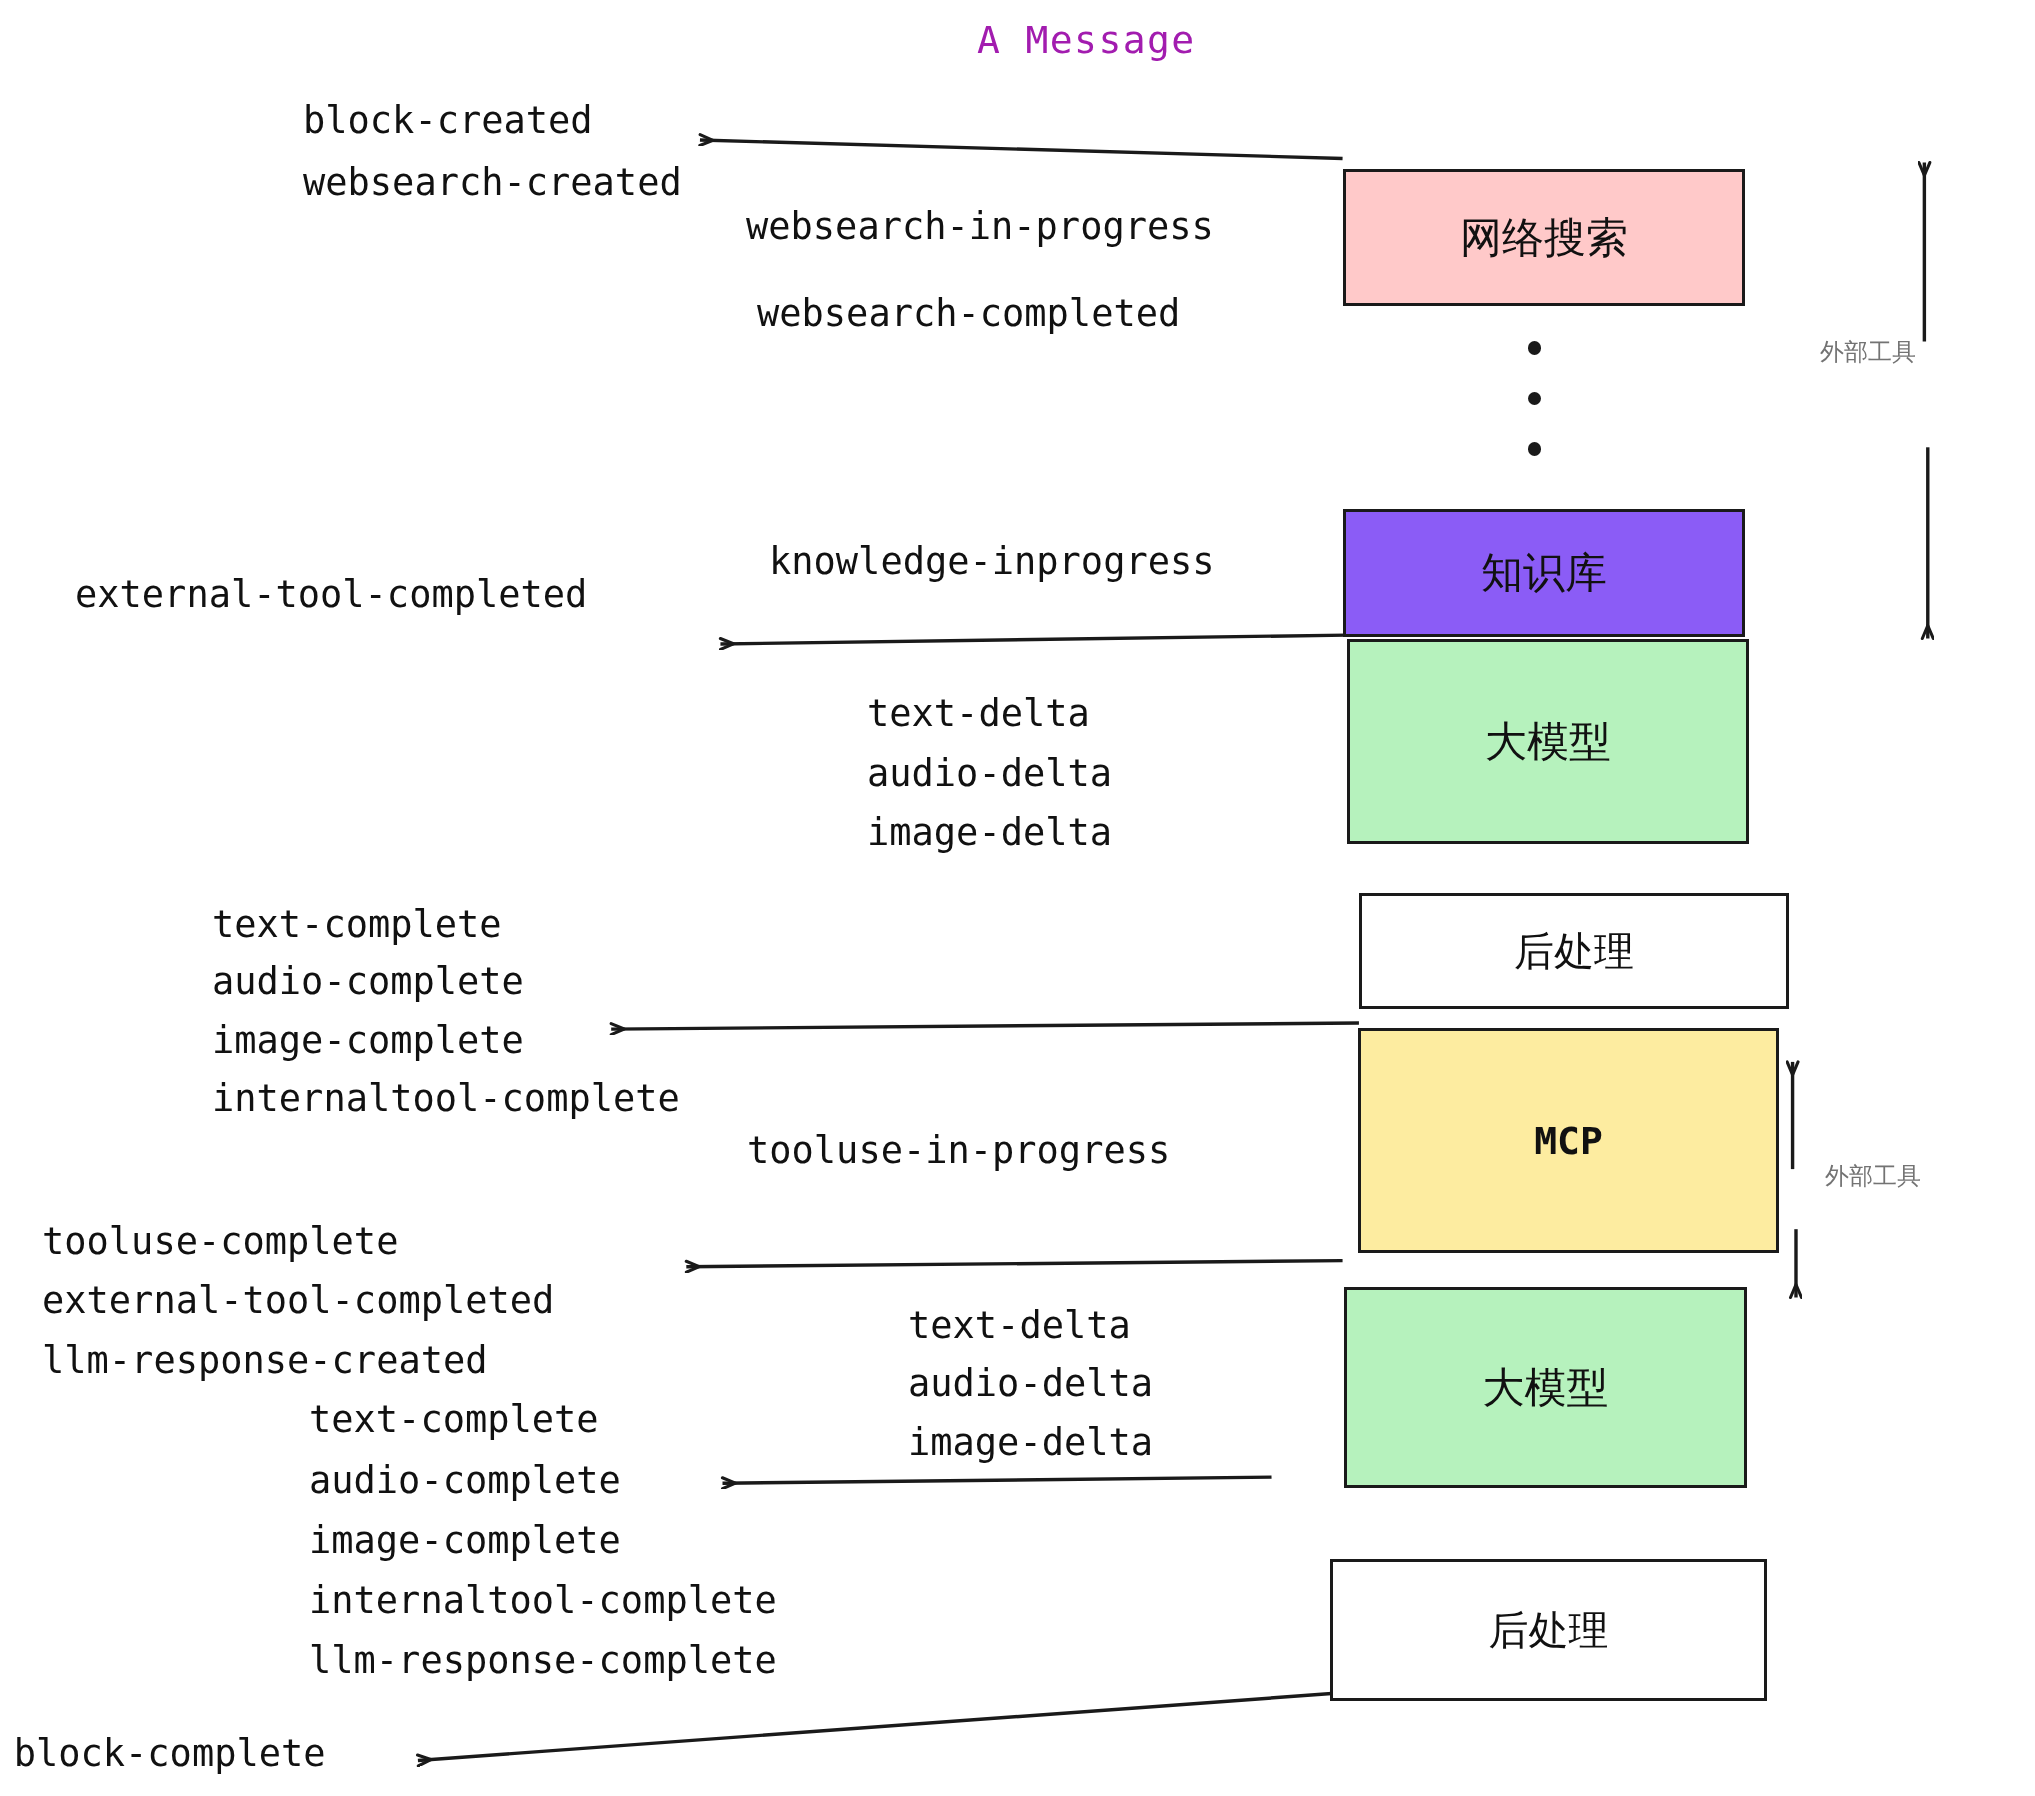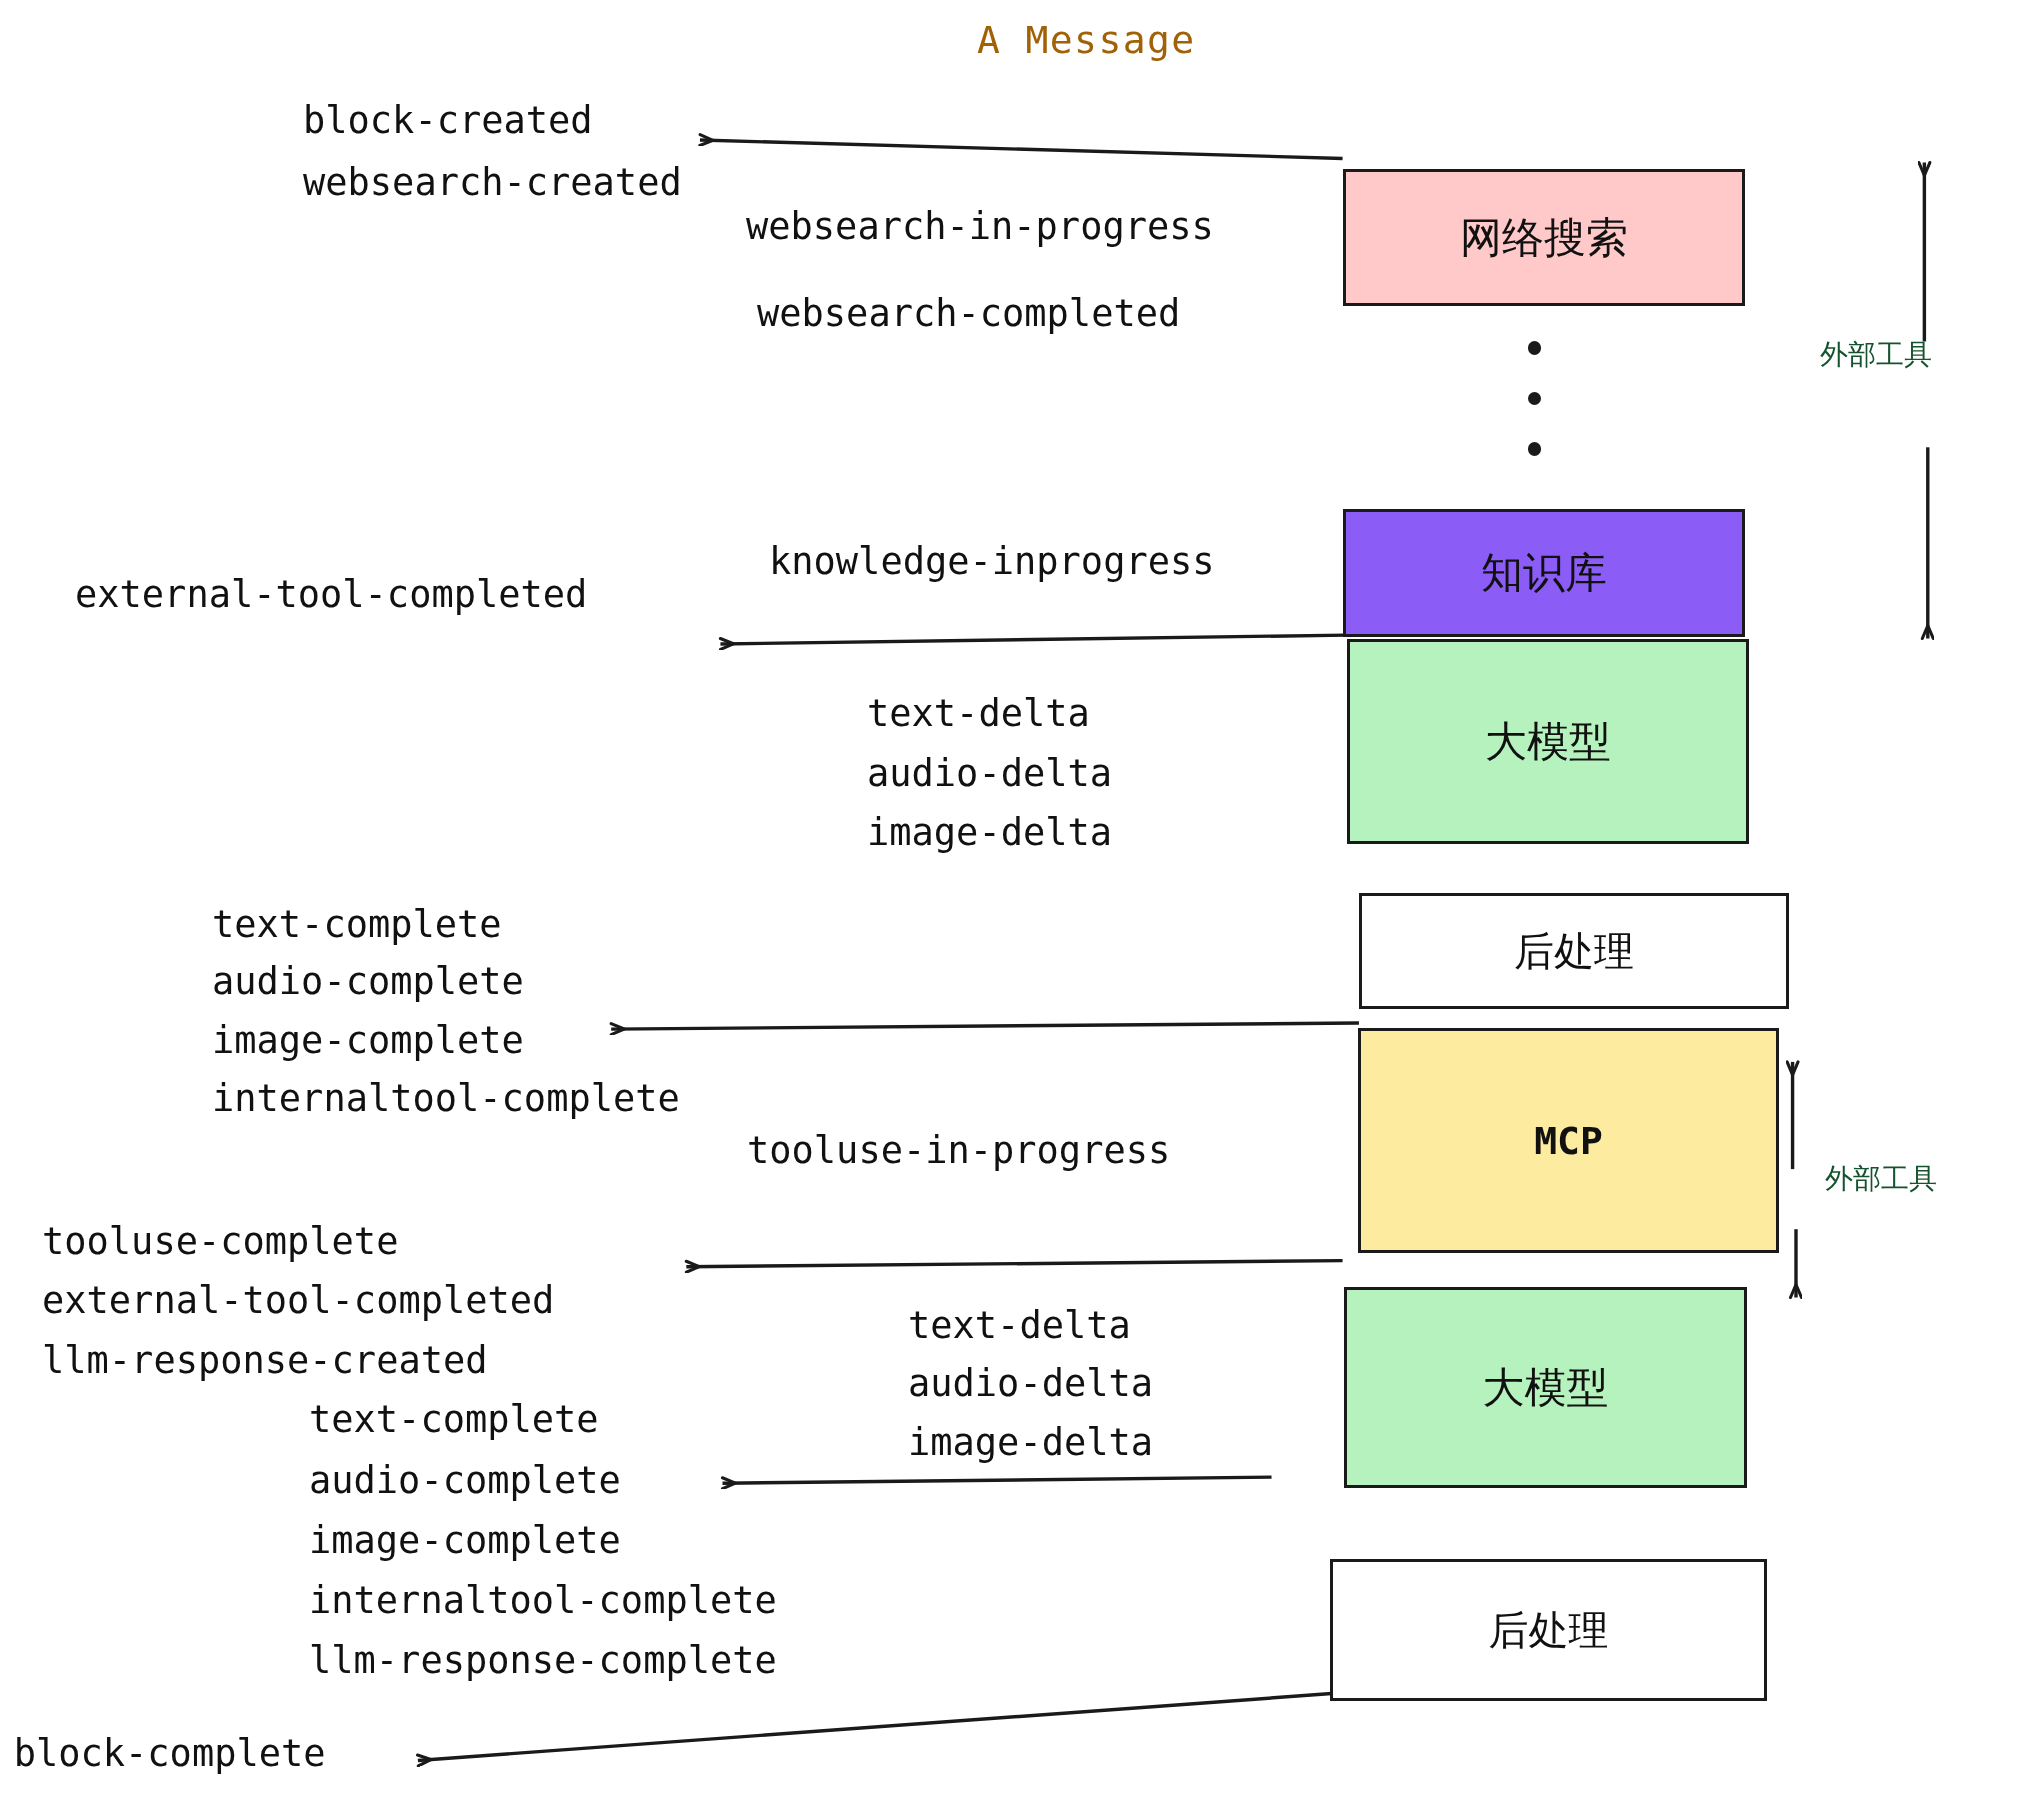--- a/index.html
+++ b/index.html
@@ -30,21 +30,21 @@
     font-size: 37px;
     color: #111111;
     white-space: nowrap;
     letter-spacing: 0px;
     line-height: 1;
   }
   .title {
     position: absolute;
     font-family: "DejaVu Sans Mono", "Liberation Mono", monospace;
     font-size: 38px;
-    color: #a16207;
+    color: #a21caf;
     white-space: nowrap;
     letter-spacing: 1.4px;
   }
   .node {
     position: absolute;
     box-sizing: border-box;
     border: 3.4px solid #1a1a1a;
     display: flex;
     align-items: center;
     justify-content: center;
@@ -53,22 +53,22 @@
     color: #111111;
   }
   .node.mono {
     font-family: "DejaVu Sans Mono", "Liberation Mono", monospace;
     font-weight: bold;
     font-size: 38px;
   }
   .side-label {
     position: absolute;
     font-family: Liberation Serif, serif;
-    font-size: 28px;
-    color: #14532d;
+    font-size: 24px;
+    color: #737373;
     white-space: nowrap;
   }
   .dots {
     position: absolute;
     display: flex;
     flex-direction: column;
     align-items: center;
     justify-content: space-between;
   }
   .dots i {

